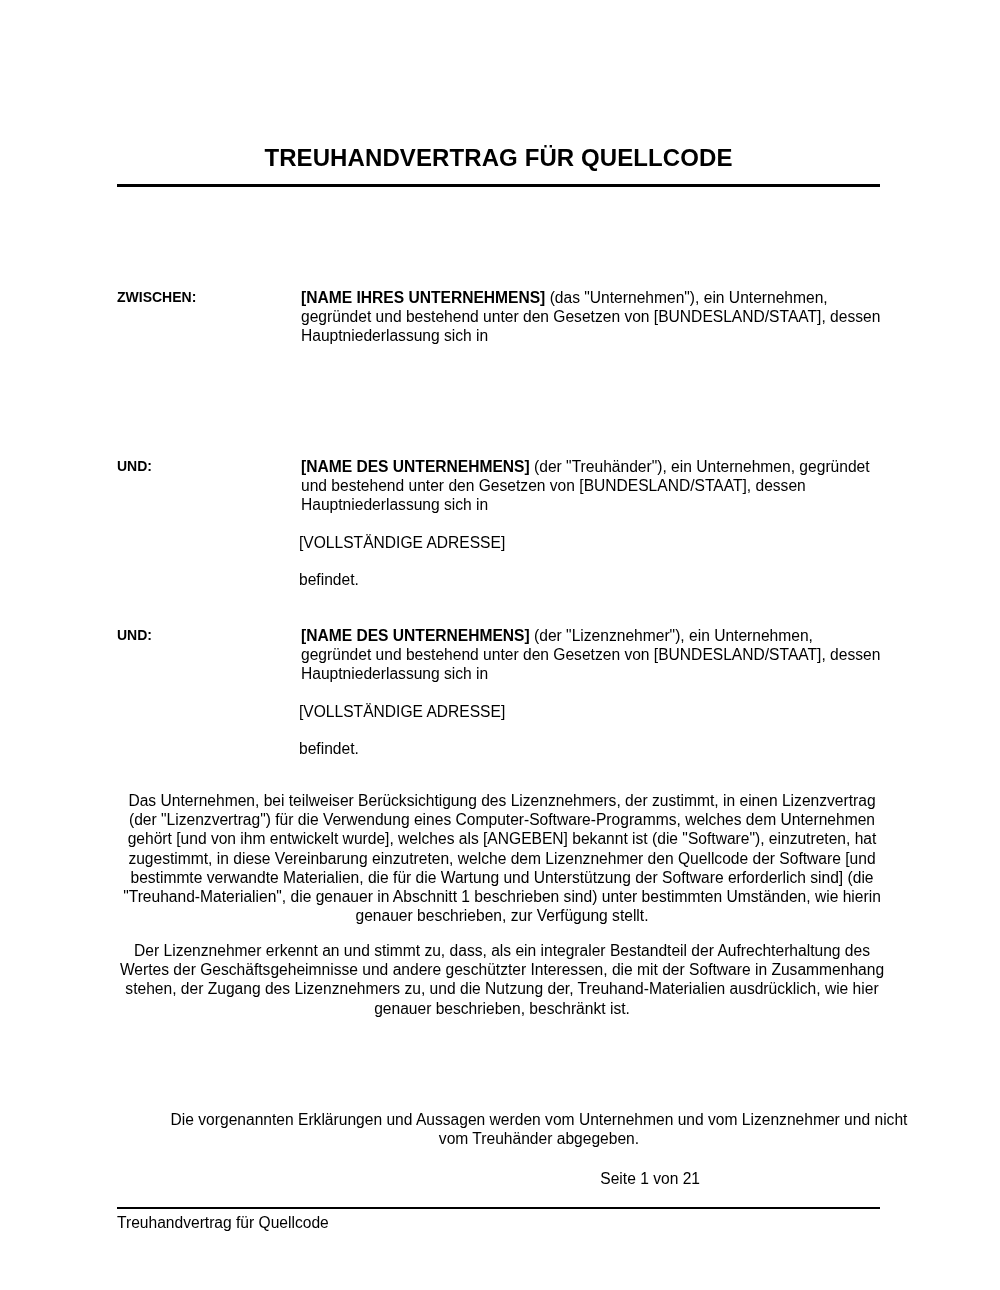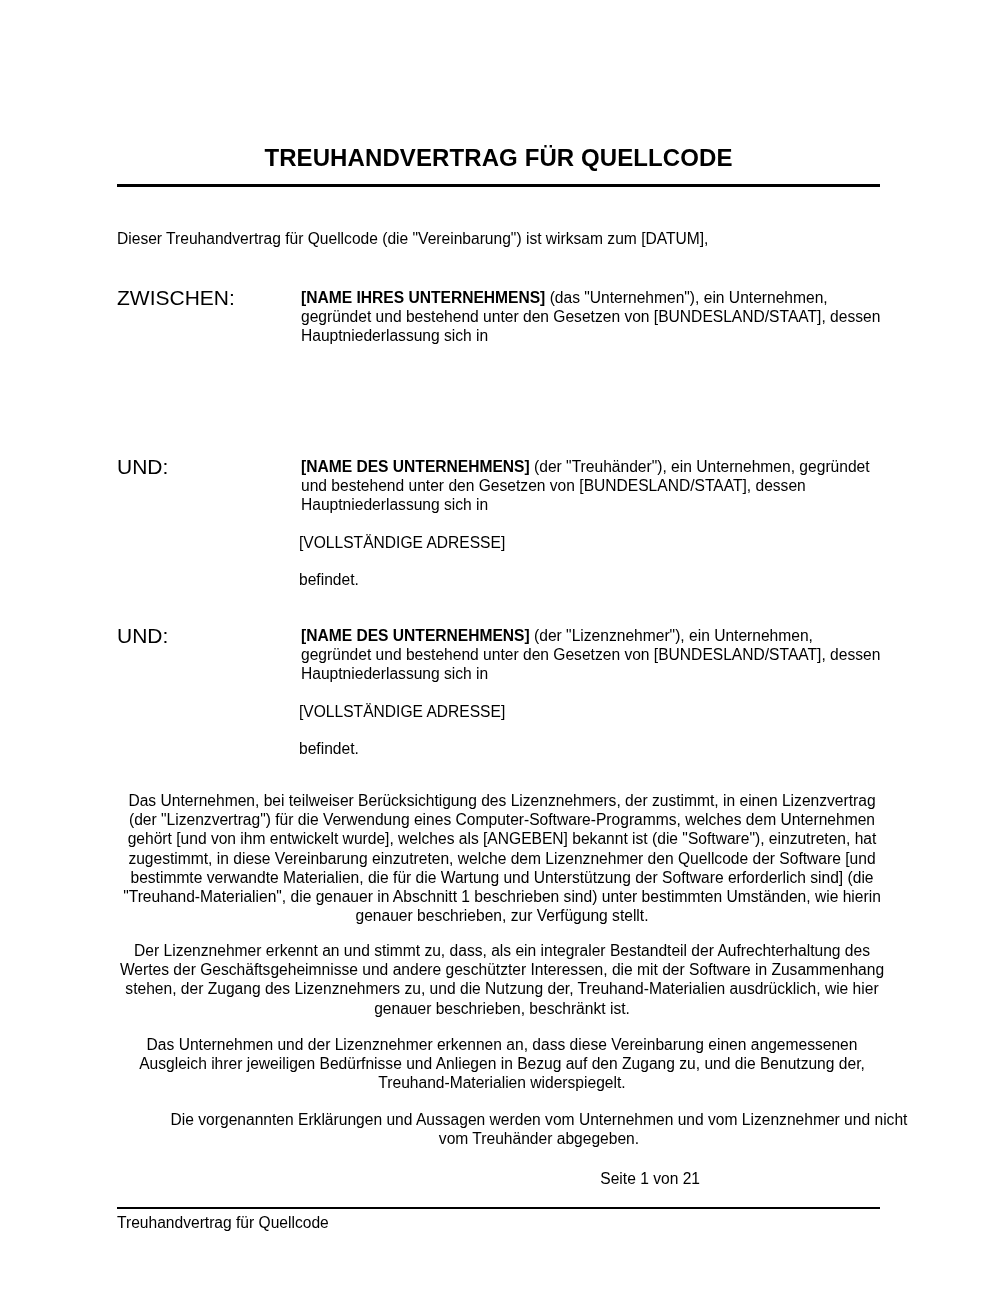--- a/index.html
+++ b/index.html
@@ -13,21 +13,21 @@
     text-align: center; font-weight: bold; font-size: 24px; letter-spacing: 0.1px;
     line-height: 30px;
   }
   .title-rule {
     position: absolute; left: 117px; width: 763px; top: 184px; height: 3px; background: #000;
   }
   .text { font-size: 15.6px; line-height: 19.2px; }
   .intro { position: absolute; left: 117px; top: 229px; width: 770px; }
   .party { position: absolute; left: 117px; width: 770px; }
   .party-label {
-    position: absolute; left: 0; top: 0; font-weight: normal; font-size: 21px; line-height: 19.2px;
+    position: absolute; left: 0; top: 0; font-weight: bold; font-size: 14px; line-height: 19.2px;
   }
   .party-body { position: absolute; left: 184px; top: 0; width: 580px; }
   .party-desc { margin: 0; }
   .party-desc b { font-weight: bold; }
   .party-addr { margin: 18px 0 0 -2px; }
   .party-befindet { margin: 18px 0 0 -2px; }
   .para { position: absolute; left: 117px; width: 770px; margin: 0; text-align: center; }
   .footer-rule {
     position: absolute; left: 117px; width: 763px; top: 1207px; height: 2px; background: #000;
   }
@@ -35,21 +35,20 @@
   .footer-right { position: absolute; right: 120px; top: 1169px; }
 </style>
 </head>
 <body>
 
 <div class="page">
 
   <div class="title">TREUHANDVERTRAG FÜR QUELLCODE</div>
   <div class="title-rule"></div>
 
-  <div class="intro text">Dieser Treuhandvertrag für Quellcode (die "Vereinbarung") ist wirksam zum [DATUM],</div>
 
   <div class="party text" style="top:288px;">
     <div class="party-label">ZWISCHEN:</div>
     <div class="party-body">
       <p class="party-desc"><b>[NAME IHRES UNTERNEHMENS]</b><span> (das "Unternehmen"), ein Unternehmen, gegründet und bestehend unter den Gesetzen von [BUNDESLAND/STAAT], dessen Hauptniederlassung sich in</span></p>
     </div>
   </div>
 
   <div class="party text" style="top:457px;">
     <div class="party-label">UND:</div>
@@ -64,20 +63,19 @@
     <div class="party-label">UND:</div>
     <div class="party-body">
       <p class="party-desc"><b>[NAME DES UNTERNEHMENS]</b><span> (der "Lizenznehmer"), ein Unternehmen, gegründet und bestehend unter den Gesetzen von [BUNDESLAND/STAAT], dessen Hauptniederlassung sich in</span></p>
       <p class="party-addr">[VOLLSTÄNDIGE ADRESSE]</p>
       <p class="party-befindet">befindet.</p>
     </div>
   </div>
 
   <p class="para text" style="top:791px;">Das Unternehmen, bei teilweiser Berücksichtigung des Lizenznehmers, der zustimmt, in einen Lizenzvertrag (der "Lizenzvertrag") für die Verwendung eines Computer-Software-Programms, welches dem Unternehmen gehört [und von ihm entwickelt wurde], welches als [ANGEBEN] bekannt ist (die "Software"), einzutreten, hat zugestimmt, in diese Vereinbarung einzutreten, welche dem Lizenznehmer den Quellcode der Software [und bestimmte verwandte Materialien, die für die Wartung und Unterstützung der Software erforderlich sind] (die "Treuhand-Materialien", die genauer in Abschnitt 1 beschrieben sind) unter bestimmten Umständen, wie hierin genauer beschrieben, zur Verfügung stellt.</p>
   <p class="para text" style="top:941px;">Der Lizenznehmer erkennt an und stimmt zu, dass, als ein integraler Bestandteil der Aufrechterhaltung des Wertes der Geschäftsgeheimnisse und andere geschützter Interessen, die mit der Software in Zusammenhang stehen, der Zugang des Lizenznehmers zu, und die Nutzung der, Treuhand-Materialien ausdrücklich, wie hier genauer beschrieben, beschränkt ist.</p>
-  <p class="para text" style="top:1035px;">Das Unternehmen und der Lizenznehmer erkennen an, dass diese Vereinbarung einen angemessenen Ausgleich ihrer jeweiligen Bedürfnisse und Anliegen in Bezug auf den Zugang zu, und die Benutzung der, Treuhand-Materialien widerspiegelt.</p>
   <p class="para text" style="top:1110px;margin-left:37px;">Die vorgenannten Erklärungen und Aussagen werden vom Unternehmen und vom Lizenznehmer und nicht vom Treuhänder abgegeben.</p>
 
   <div class="footer-rule"></div>
   <div class="footer-left text">Treuhandvertrag für Quellcode</div>
   <div class="footer-right text">Seite 1 von 21</div>
 
 </div>
 
 </body></html>

